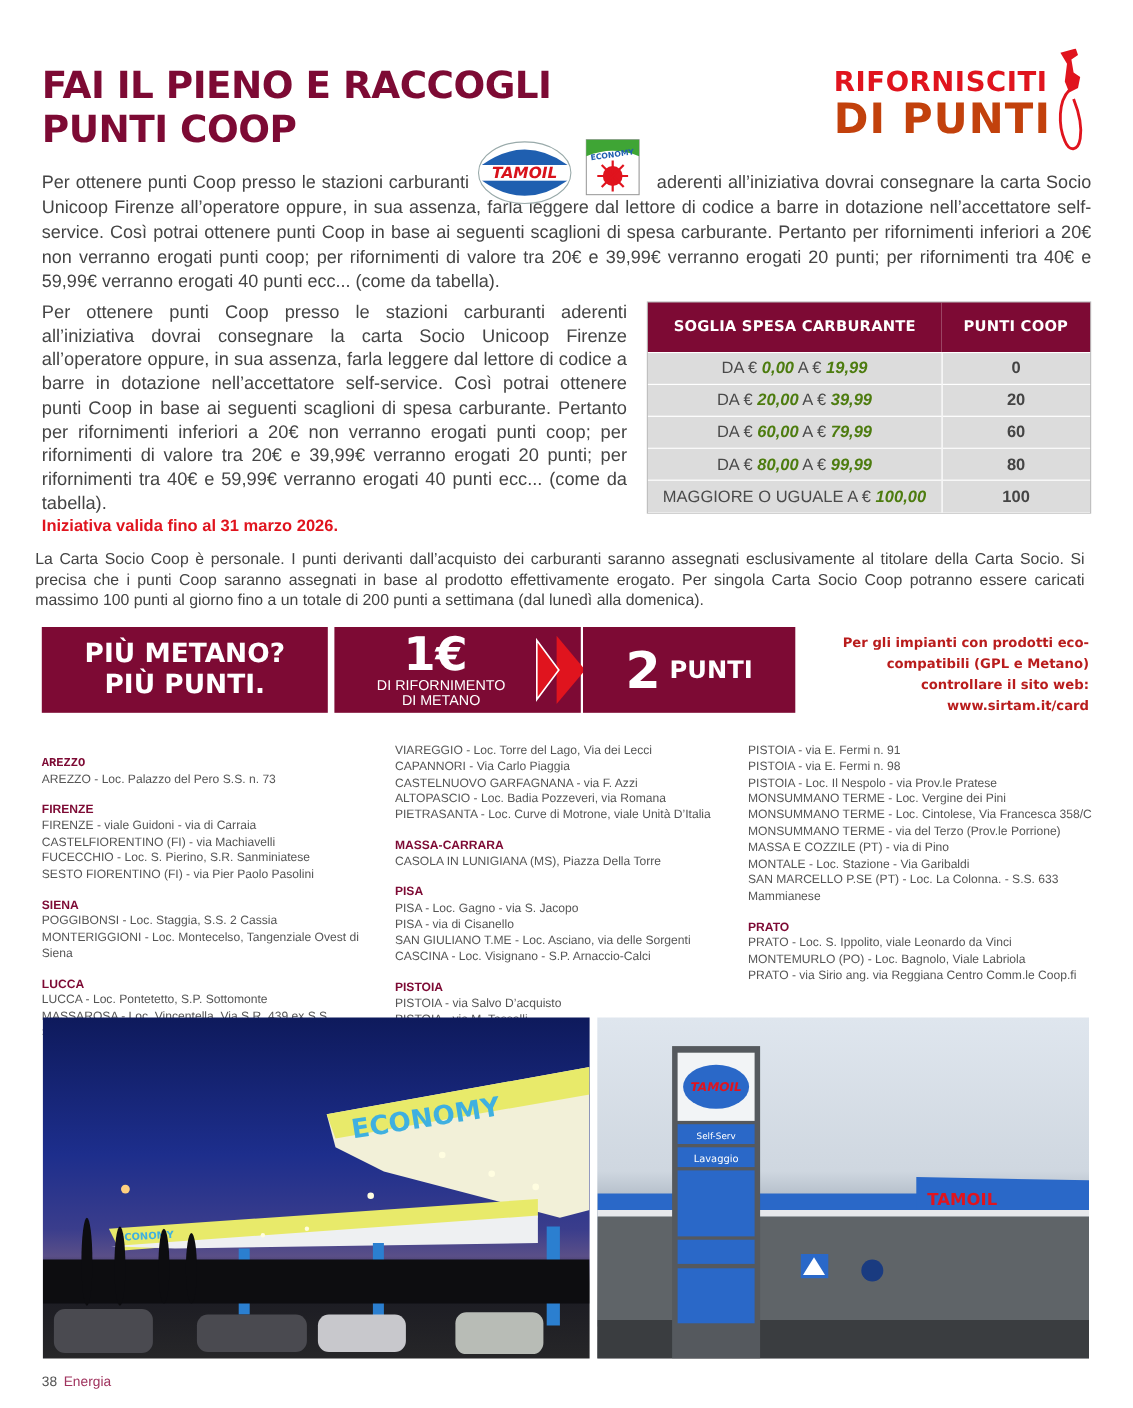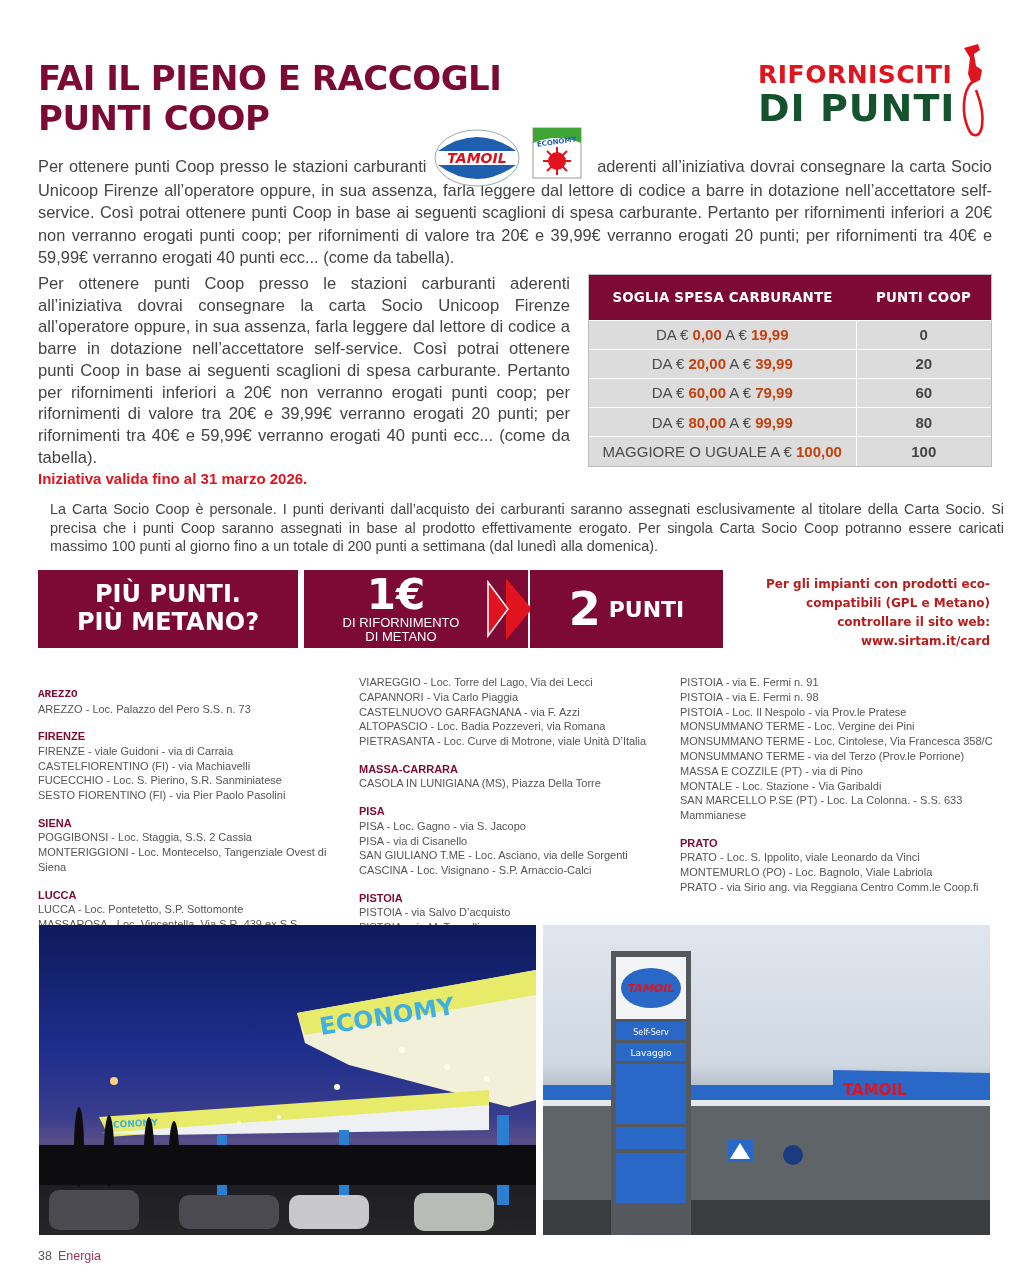--- a/index.html
+++ b/index.html
@@ -4,40 +4,40 @@
 <style>
   * { box-sizing: border-box; margin: 0; padding: 0; }
   html, body { width: 1030px; height: 1280px; background: #ffffff; overflow: hidden; }
   body { position: relative; font-family: "Liberation Sans", sans-serif; color: #4a4a4a; }
 
   .title { position: absolute; left: 38px; top: 58px; font-family: "DejaVu Sans", sans-serif; font-weight: bold; font-size: 34px; line-height: 40px; color: #7d0a34; letter-spacing: -0.5px; }
   .title span { display: block; }
 
   .logo-rif { position: absolute; left: 758px; top: 60px; width: 240px; height: 75px; }
   .logo-rif .l1 { position: absolute; left: 0; top: 0; font-family: "DejaVu Sans", sans-serif; font-weight: bold; font-size: 25px; color: #e0141e; letter-spacing: 0.5px; }
-  .logo-rif .l2 { position: absolute; left: 0; top: 28px; font-family: "DejaVu Sans", sans-serif; font-weight: bold; font-size: 38px; line-height: 40px; color: #14532d; letter-spacing: 1px; }
+  .logo-rif .l2 { position: absolute; left: 0; top: 28px; font-family: "DejaVu Sans", sans-serif; font-weight: bold; font-size: 38px; line-height: 40px; color: #c2410c; letter-spacing: 1px; }
   .logo-rif svg { position: absolute; left: 200px; top: -16px; }
 
   .intro { position: absolute; left: 38px; top: 155px; width: 954px; font-size: 16.4px; line-height: 22.5px; text-align: justify; color: #444; }
   .intro .brand-logos { display: inline-block; width: 160px; height: 22px; vertical-align: middle; position: relative; }
   .tamoil-logo { position: absolute; left: 2px; top: -28px; width: 86px; height: 58px; }
   .economy-logo { position: absolute; left: 100px; top: -30px; width: 50px; height: 52px; }
 
   .para2 { position: absolute; left: 38px; top: 273px; width: 532px; font-size: 16.6px; line-height: 21.7px; text-align: justify; color: #444; }
   .valid { position: absolute; left: 38px; top: 470px; font-size: 15px; font-weight: bold; color: #e0141e; }
 
   .tbl { position: absolute; left: 589px; top: 275px; width: 402px; border-collapse: collapse; font-size: 15px; }
   .tbl th { background: #7d0a34; color: #fff; font-family: "DejaVu Sans", sans-serif; font-weight: bold; font-size: 13.4px; height: 45px; text-align: center; letter-spacing: 0.2px; }
   .tbl td { background: #dcdcdc; height: 29.2px; text-align: center; color: #4a4a4a; border-top: 1.5px solid #fff; font-size: 15px; }
   .tbl td.range { width: 267px; border-right: 1.5px solid #fff; }
   .tbl td.pts { font-weight: bold; color: #444; }
-  .tbl b { font-weight: bold; color: #c2410c; }
+  .tbl b { font-weight: bold; color: #4d7c0f; font-style: italic; }
   .tbl { box-shadow: 0 0 0 1px #bdbdbd; }
 
-  .note { position: absolute; left: 50px; top: 500px; width: 954px; font-size: 14.4px; line-height: 18.5px; text-align: justify; color: #444; }
+  .note { position: absolute; left: 32px; top: 500px; width: 954px; font-size: 14.4px; line-height: 18.5px; text-align: justify; color: #444; }
 
   .banner { position: absolute; top: 570px; height: 78px; background: #7d0a34; color: #fff; }
   .b1 { left: 38px; width: 260px; text-align: center; font-family: "DejaVu Sans", sans-serif; font-weight: bold; font-size: 24px; line-height: 28px; padding-top: 10px; }
   .b2 { left: 304px; width: 224px; text-align: center; }
   .b2 .big { font-family: "DejaVu Sans", sans-serif; font-weight: bold; font-size: 42px; line-height: 42px; margin-top: 4px; margin-left: -40px; }
   .b2 .small { font-size: 13px; line-height: 13.5px; margin-left: -30px; }
   .b3 { left: 530px; width: 193px; display: flex; align-items: center; justify-content: center; gap: 8px; }
   .b3 .two { font-family: "DejaVu Sans", sans-serif; font-weight: bold; font-size: 46px; }
   .b3 .punti { font-family: "DejaVu Sans", sans-serif; font-weight: bold; font-size: 22px; margin-top: 0; }
   .arrows { position: absolute; left: 470px; top: 570px; }
@@ -131,22 +131,22 @@
       <tr>
         <td class="range"><span>MAGGIORE O UGUALE A € </span><b>100,00</b><span></span><b></b></td>
         <td class="pts">100</td>
       </tr>
     </tbody>
 </table>
 
 <p class="note">La Carta Socio Coop è personale. I punti derivanti dall’acquisto dei carburanti saranno assegnati esclusivamente al titolare della Carta Socio. Si precisa che i punti Coop saranno assegnati in base al prodotto effettivamente erogato. Per singola Carta Socio Coop potranno essere caricati massimo 100 punti al giorno fino a un totale di 200 punti a settimana (dal lunedì alla domenica).</p>
 
 <div class="banner b1">
+  <div>PIÙ METANO?</div>
   <div>PIÙ PUNTI.</div>
-  <div>PIÙ METANO?</div>
 </div>
 <div class="banner b2">
   <div class="big">1€</div>
   <div class="small">DI RIFORNIMENTO</div>
   <div class="small">DI METANO</div>
 </div>
 <svg class="arrows" width="70" height="78" viewBox="0 0 70 78">
   <polygon points="18,12 38,39 18,66" fill="#e0141e"></polygon>
   <polygon points="36,8 62,39 36,70 36,70" fill="#e0141e"></polygon>
   <polygon points="18,12 38,39 18,66" fill="none" stroke="#fff" stroke-width="1.5"></polygon>

